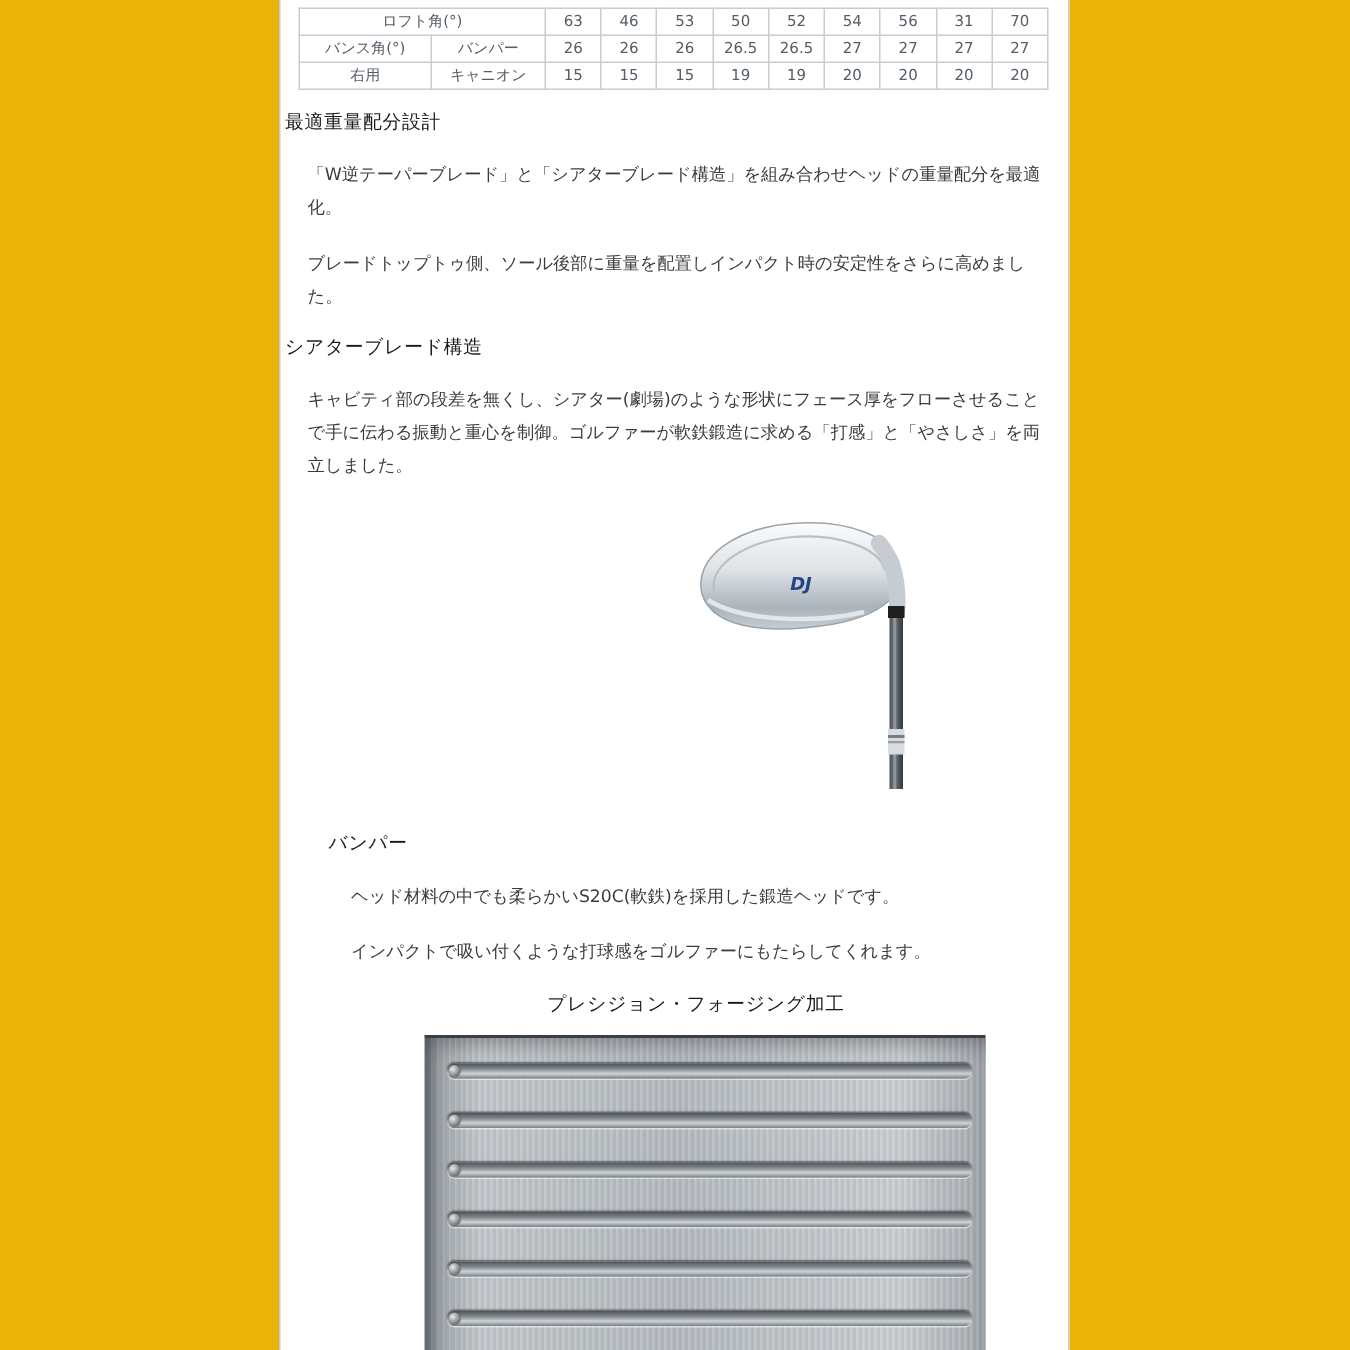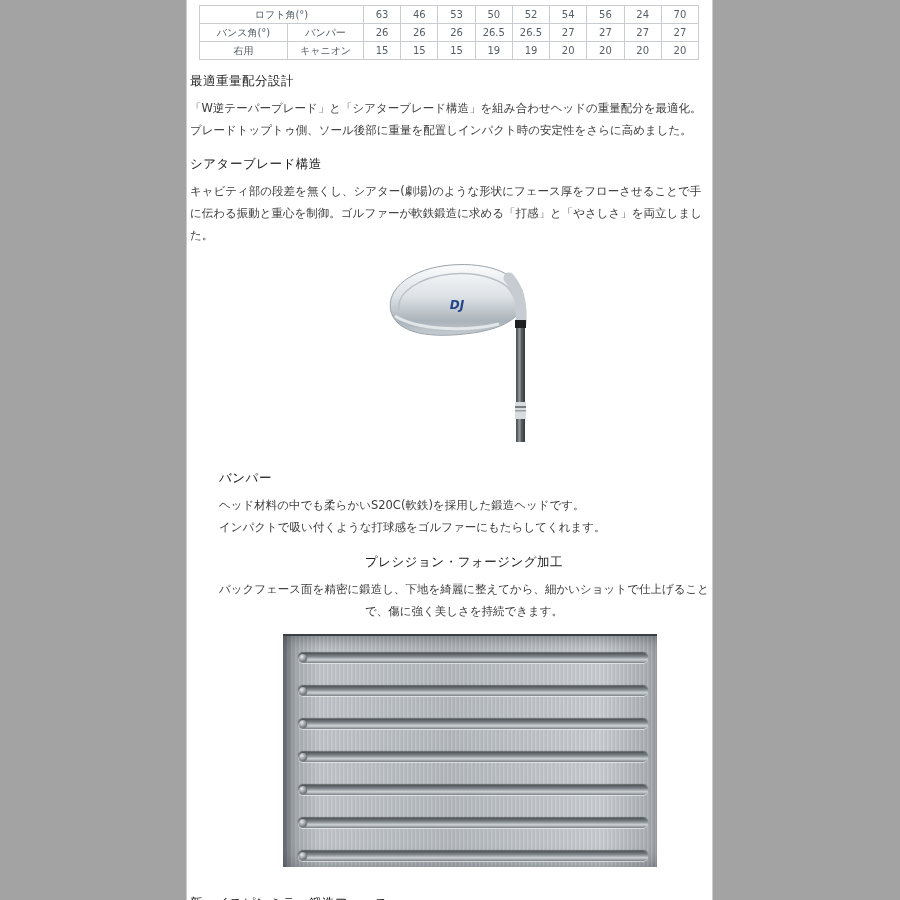--- a/index.html
+++ b/index.html
@@ -1,41 +1,41 @@
 <!DOCTYPE html>
 <html><head>
 <meta charset="utf-8">
 <style>
   html,body { margin:0; padding:0; background:#ffffff; }
   body { font-family:"DejaVu Sans","Liberation Sans",sans-serif; }
-  .page { position:relative; width:900px; height:900px; background:#a3a3a3; overflow:hidden; }
+  .page { position:relative; width:900px; height:900px; background:#eab308; overflow:hidden; }
   .content { position:absolute; left:186px; top:0; width:527px; height:900px;
              border-left:1px solid #cccccc; border-right:1px solid #cccccc;
              box-sizing:border-box; background:#fff; overflow:hidden; }
 
   
   table.spec { border-collapse:collapse; margin:5px 0 0 12px; width:500px; table-layout:fixed; }
   table.spec td { border:1px solid #c9ccd0; font-size:10px; color:#555e66;
                   text-align:center; padding:2px 0; height:13px; line-height:13px;
                   overflow:hidden; white-space:nowrap; }
   table.spec td.lb { color:#555e66; }
 
   
   .sec { padding:0 3px; }
   .sec.indent { padding-left:32px; }
   .hd { font-size:12.5px; font-weight:normal; color:#1a1a1a; margin:0 0 7px 0; letter-spacing:.5px; }
-  .tx { font-size:11.5px; color:#3c3c3c; line-height:22px; margin:0; }
+  .tx { font-size:11.5px; color:#3c3c3c; line-height:22px; margin:15px; }
   .mt1 { margin-top:13px; }
   .mt2 { margin-top:15px; }
   .mt3 { margin-top:22px; }
   .mt4 { margin-top:16px;text-align:center; }
   .mt5 { margin-top:28px; }
 
   
-  .club-fig { height:196px; margin:6px 0 0 182px; }
+  .club-fig { height:196px; margin:6px 0 0 182px;text-align:center; }
 
   
   .face-fig { position:relative; width:374px; height:233px; margin:12px 0 0 96px;
               background:linear-gradient(90deg,#9aa0a4 0%,#c2c7cb 10%,#b5babf 45%,#c9ced2 85%,#a5aaaf 100%);
               border-top:2px solid #3a3f43; box-sizing:border-box;
               box-shadow:inset 0 10px 16px -8px rgba(35,40,45,.5), inset 0 -12px 18px -10px rgba(35,40,45,.4);
               overflow:hidden; }
   .face-fig::before { content:""; position:absolute; inset:0;
               background:repeating-linear-gradient(90deg, rgba(255,255,255,.09) 0 1px, rgba(0,0,0,.045) 2px 4px); }
   .face-fig::after { content:""; position:absolute; left:0; top:0; bottom:0; width:16px;
@@ -71,21 +71,21 @@
       <tbody>
         <tr>
           <td class="lb" colspan="2">ロフト角(°)</td>
           <td>63</td>
           <td>46</td>
           <td>53</td>
           <td>50</td>
           <td>52</td>
           <td>54</td>
           <td>56</td>
-          <td>24</td>
+          <td>31</td>
           <td>70</td>
         </tr>
         <tr>
           <td class="lb">バンス角(°)</td>
           <td class="lb">バンパー</td>
           <td>26</td>
           <td>26</td>
           <td>26</td>
           <td>26.5</td>
           <td>26.5</td>
@@ -152,21 +152,20 @@
     </figure>
 
     <section class="sec indent mt3">
       <h3 class="hd">バンパー</h3>
       <p class="tx">ヘッド材料の中でも柔らかいS20C(軟鉄)を採用した鍛造ヘッドです。</p>
       <p class="tx">インパクトで吸い付くような打球感をゴルファーにもたらしてくれます。</p>
     </section>
 
     <section class="sec indent mt4">
       <h3 class="hd">プレシジョン・フォージング加工</h3>
-      <p class="tx">バックフェース面を精密に鍛造し、下地を綺麗に整えてから、細かいショットで仕上げることで、傷に強く美しさを持続できます。</p>
     </section>
 
     <div class="face-fig">
       <div class="groove g1">
           <span class="pin"></span>
         </div>
       <div class="groove g2">
           <span class="pin"></span>
         </div>
       <div class="groove g3">

